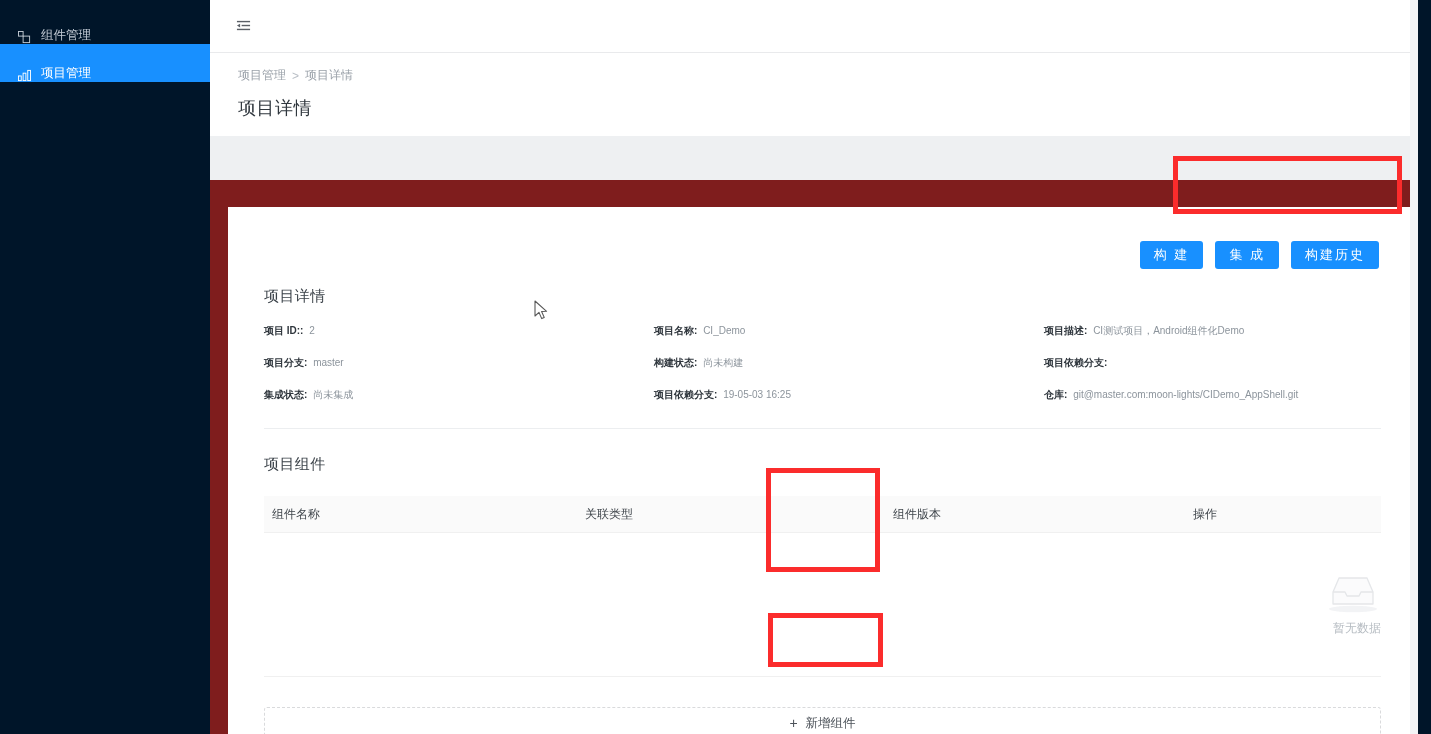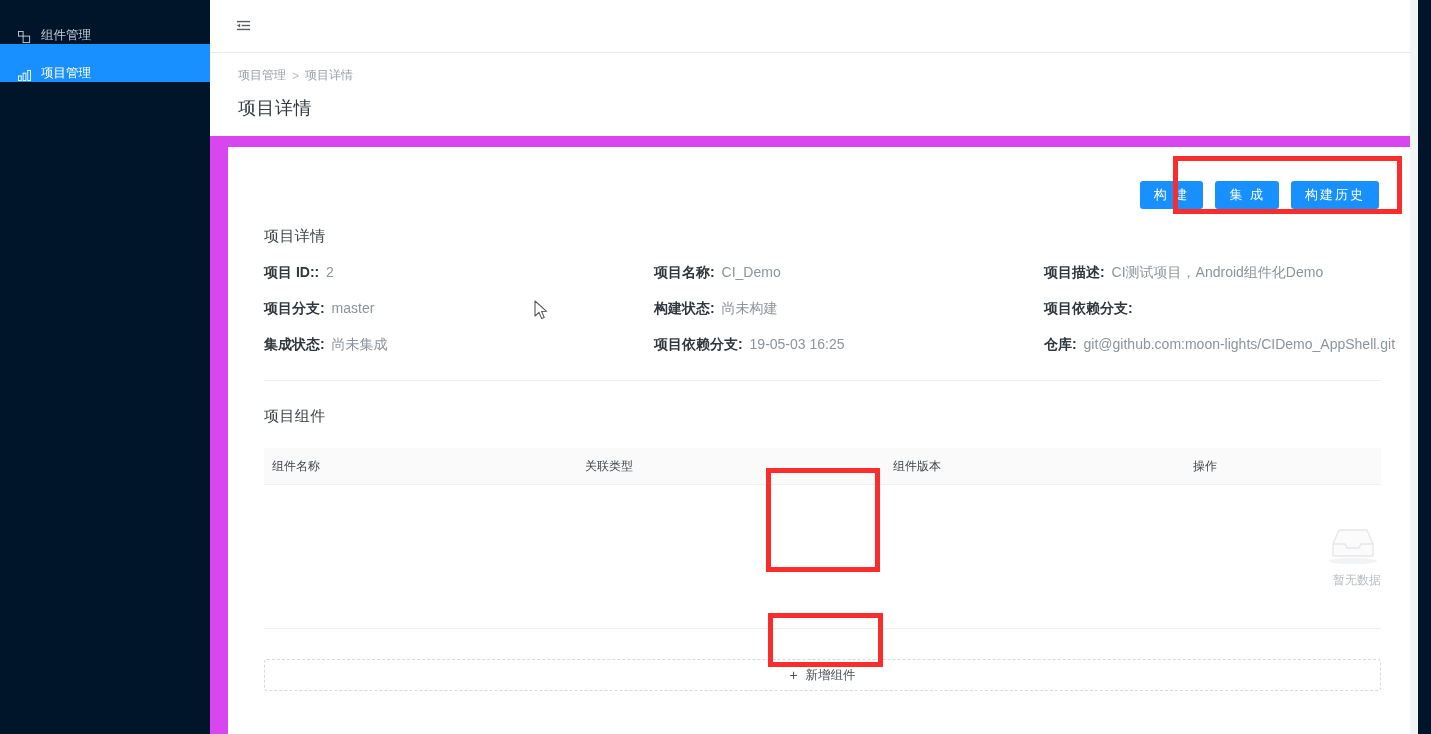--- a/index.html
+++ b/index.html
@@ -71,21 +71,21 @@
     background: #ffffff;
     padding: 14px 0 16px 28px;
     flex: 0 0 auto;
   }
   .crumb { font-size: 12px; color: #9aa1a9; display: flex; align-items: center; gap: 6px; }
   .crumb .cr-link { color: #9aa1a9; cursor: pointer; }
   .crumb .cr-sep { color: #b8bec5; }
   .crumb .cr-cur { color: #9aa1a9; }
   .page-title { font-size: 18px; color: #30373e; margin-top: 12px; letter-spacing: .5px; }
 
-  .content-wrap { flex: 1 1 auto; padding: 11px 14px 0 18px; overflow: hidden; background:#d946ef; }
+  .content-wrap { flex: 1 1 auto; padding: 27px 14px 0 18px; overflow: hidden; background:#7f1d1d;margin-top:44px; }
   .card {
     background: #ffffff;
     min-height: 600px;
     padding: 26px 36px 0 36px;
     position: relative;
   }
   .actions { display: flex; justify-content: flex-end; gap: 12px; padding-right: 2px; height:44px; align-items:center;}
   .btn {
     background: #1890ff;
     color: #ffffff;
@@ -104,21 +104,21 @@
   .sect-title { font-size: 15px; color: #3b4249; margin: 10px 0 0 0; letter-spacing:.4px;}
 
   .info-grid {
     display: grid;
     grid-template-columns: 390px 390px 1fr;
     row-gap: 18px;
     margin-top: 18px;
     padding-bottom: 26px;
     border-bottom: 1px solid #eceef0;
   }
-  .info-cell { font-size: 14px; white-space: nowrap; }
+  .info-cell { font-size: 10px; white-space: nowrap; }
   .info-label { color: #2f363d; font-weight: bold; }
   .info-value { color: #8c949c; margin-left: 3px; }
 
   .sect-title2 { font-size: 15px; color: #3b4249; margin-top: 26px; letter-spacing:.4px;}
 
   .table { margin-top: 22px; }
   .thead {
     background: #fafafa;
     display: grid;
     grid-template-columns: 313px 308px 300px 1fr;
@@ -265,21 +265,21 @@
           <div class="info-cell">
             <span class="info-label">集成状态:</span>
             <span class="info-value">尚未集成</span>
           </div>
           <div class="info-cell">
             <span class="info-label">项目依赖分支:</span>
             <span class="info-value">19-05-03 16:25</span>
           </div>
           <div class="info-cell">
             <span class="info-label">仓库:</span>
-            <span class="info-value">git@github.com:moon-lights/CIDemo_AppShell.git</span>
+            <span class="info-value">git@master.com:moon-lights/CIDemo_AppShell.git</span>
           </div>
         </div>
 
         <div class="sect-title2">项目组件</div>
 
         <div class="table">
           <div class="thead">
             <div class="th">组件名称</div>
             <div class="th">关联类型</div>
             <div class="th">组件版本</div>

